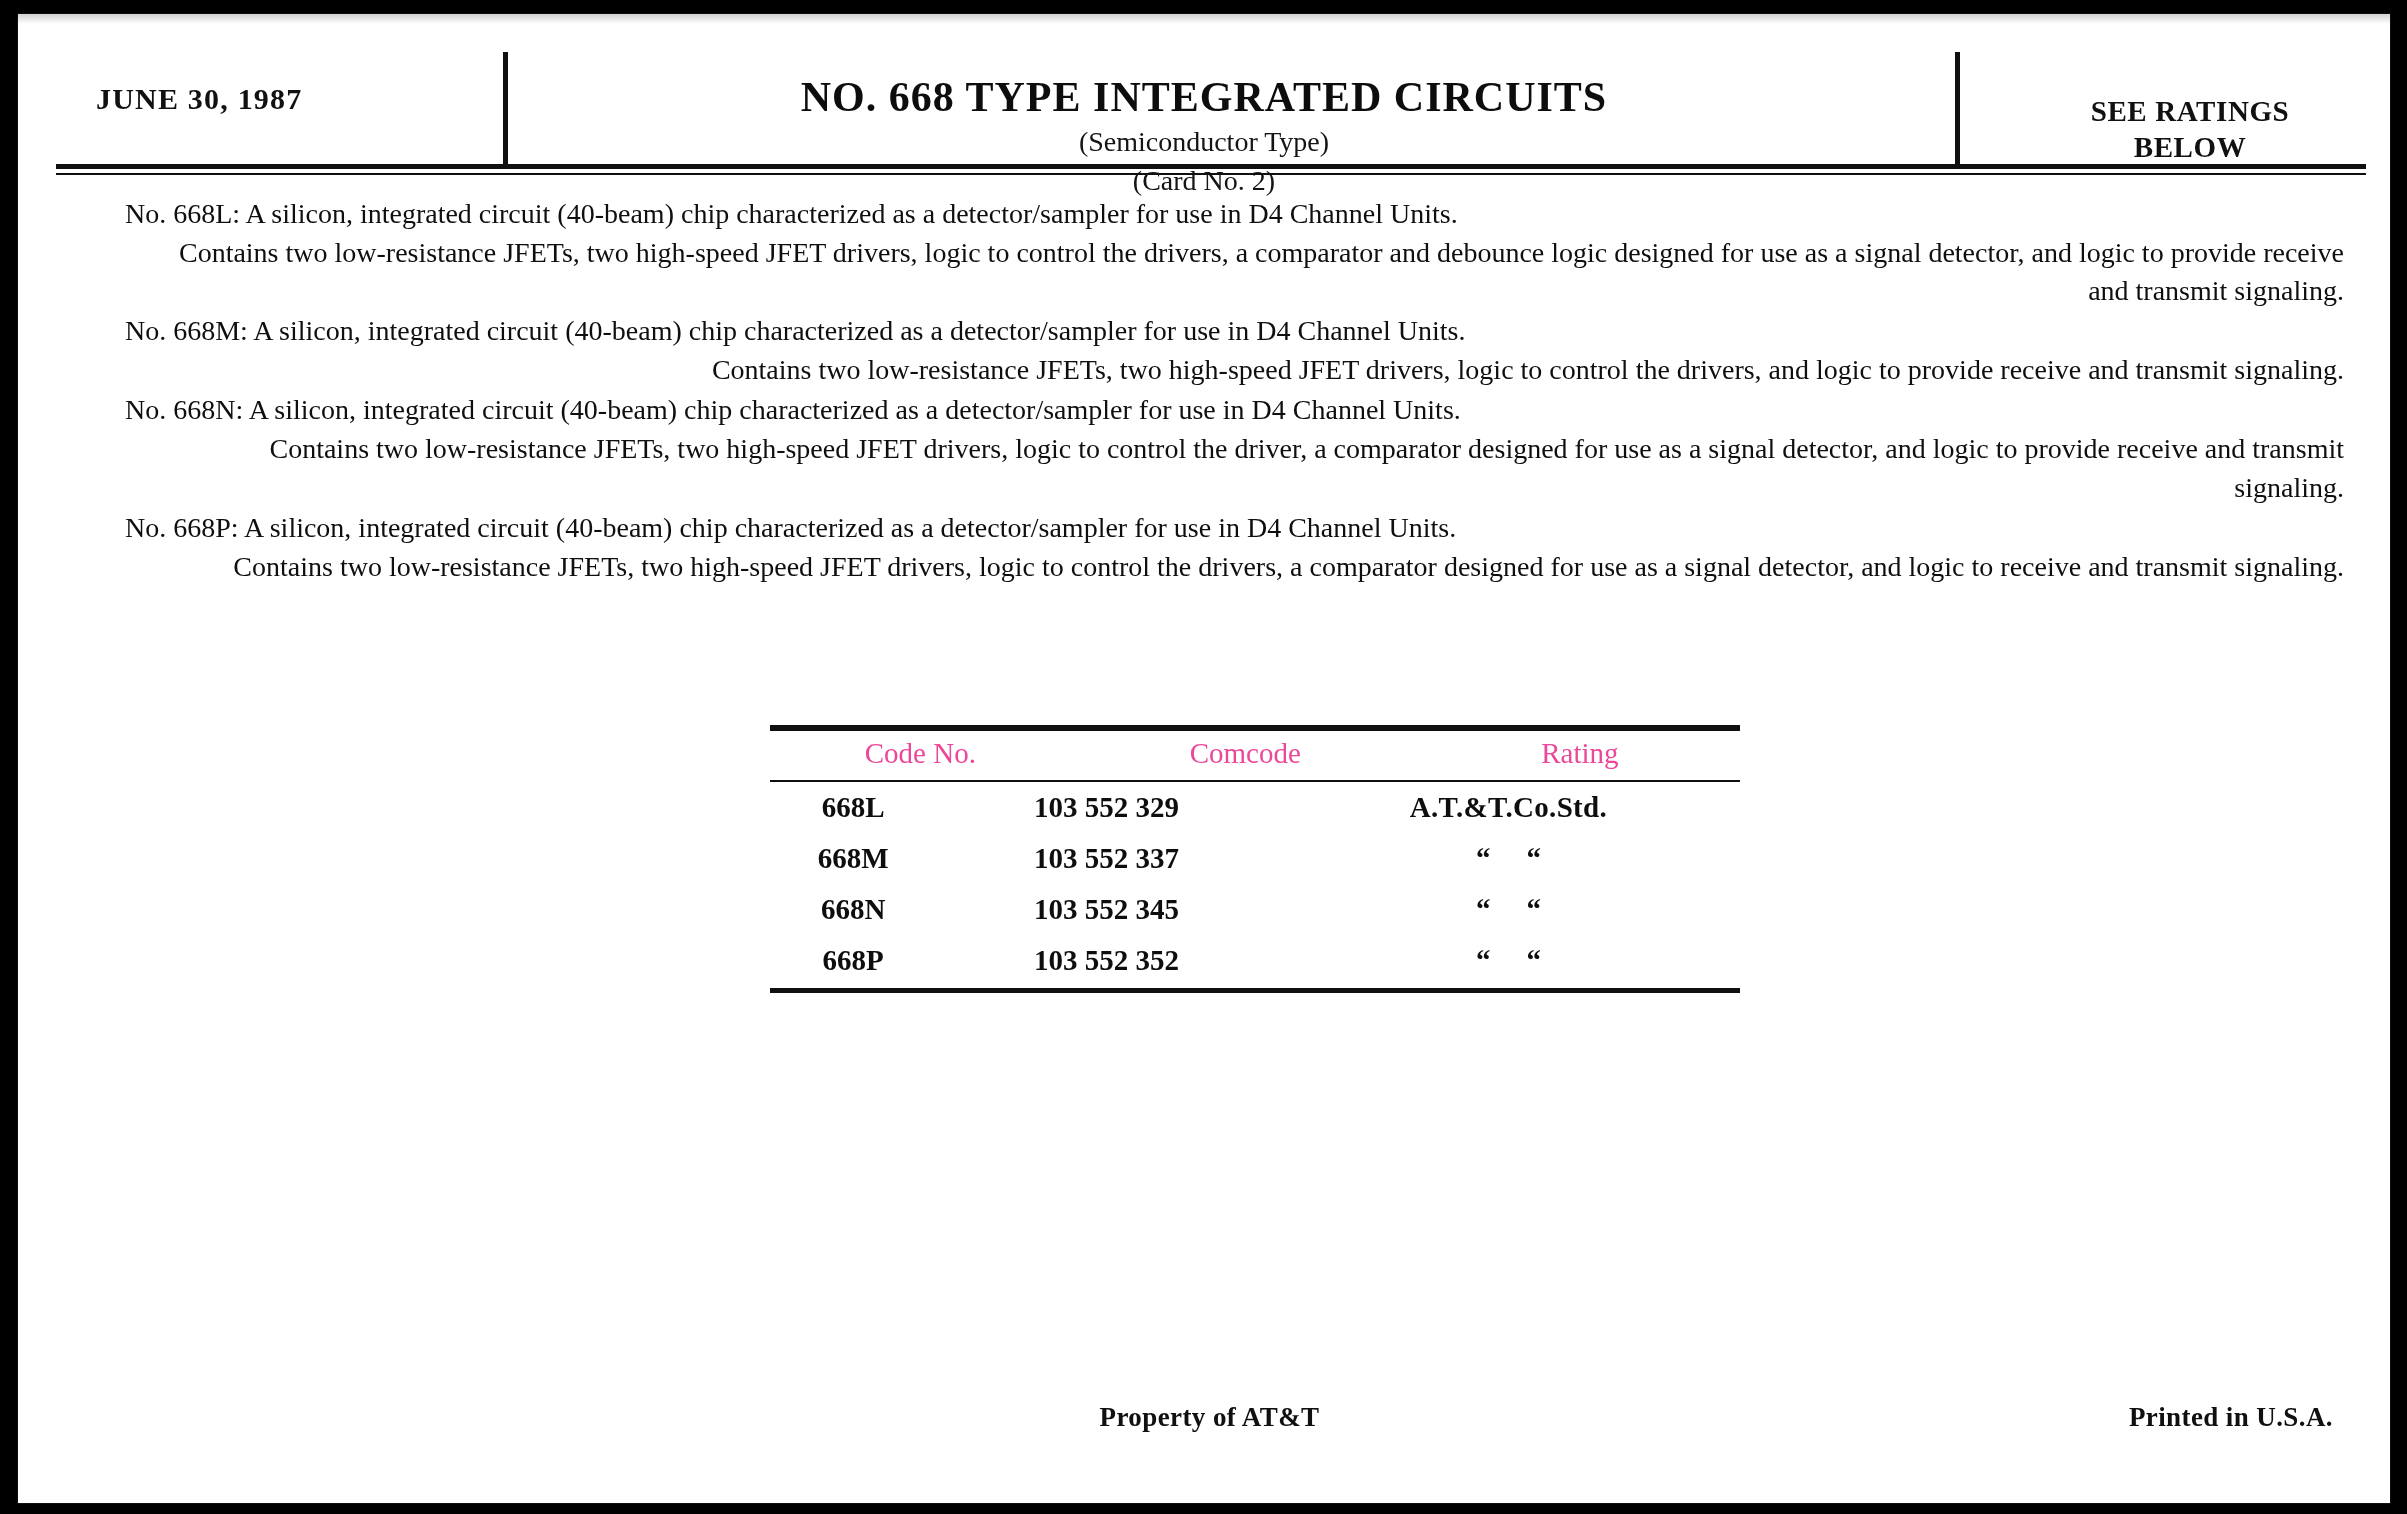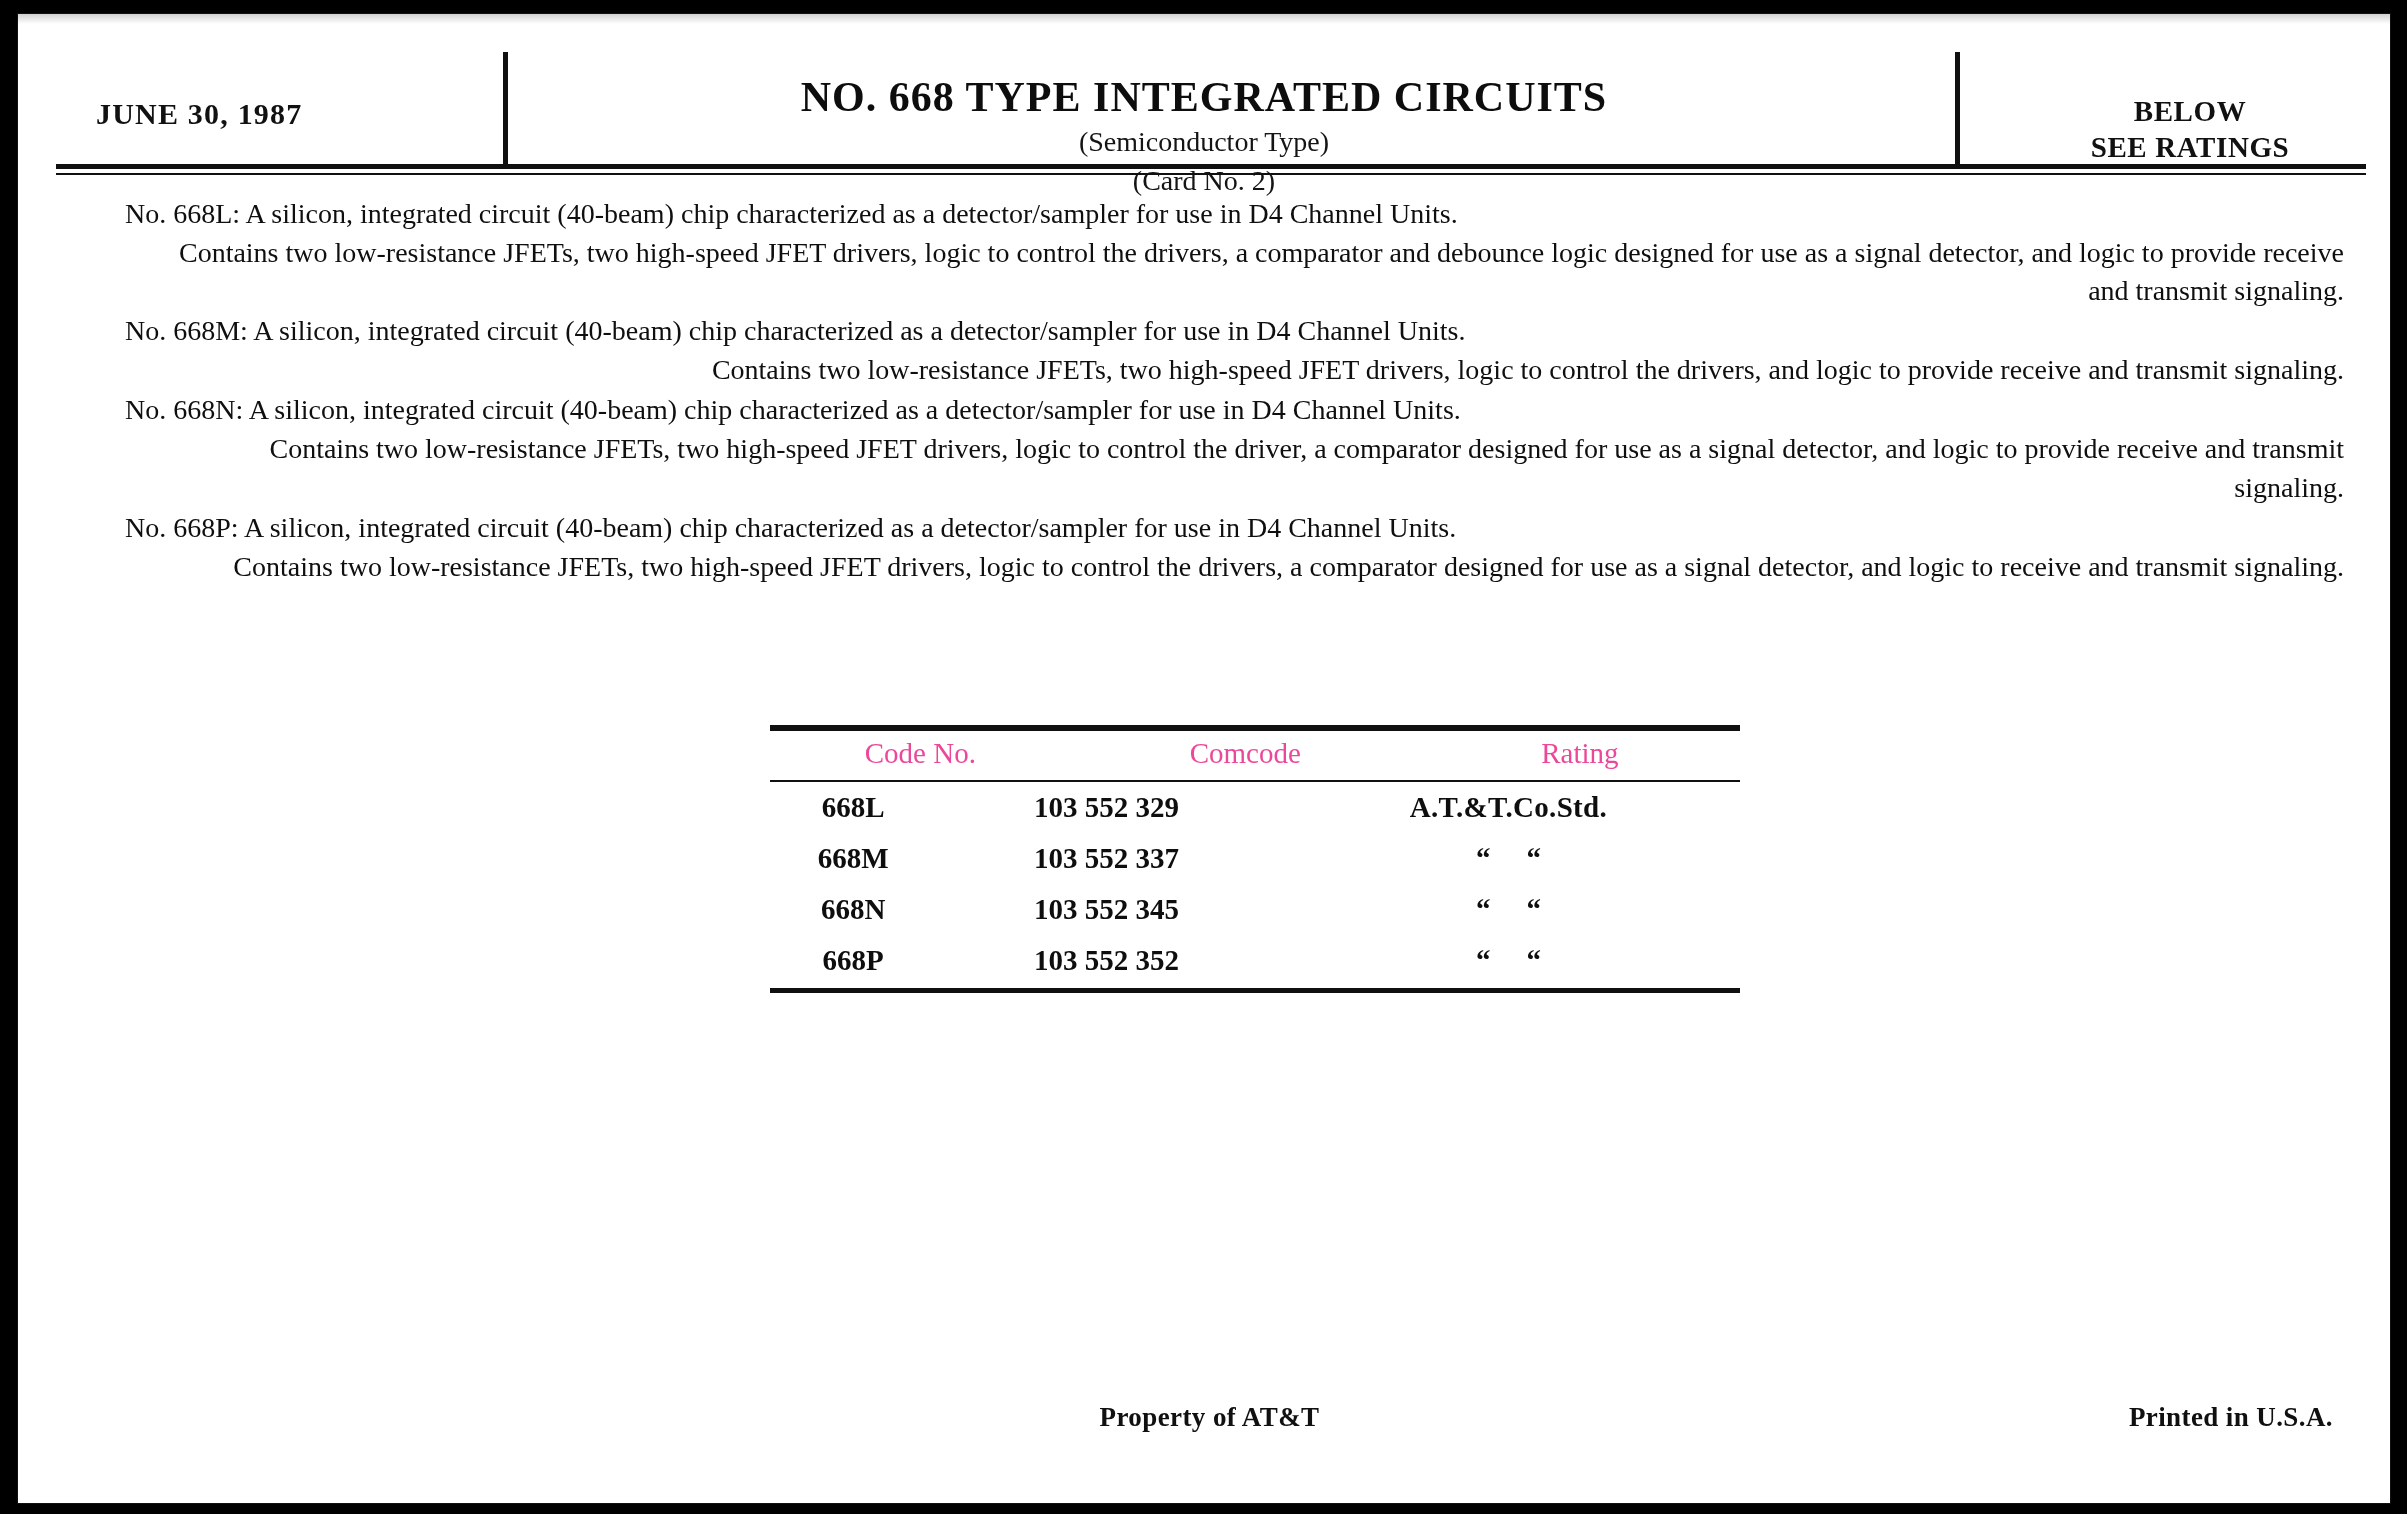--- a/index.html
+++ b/index.html
@@ -32,21 +32,21 @@
   .header .rule-thin {
     position: absolute;
     left: 0; right: 0;
     bottom: -11px;
     height: 2px;
     background: #101010;
   }
   .hdr-date {
     position: absolute;
     left: 40px;
-    top: 83px;
+    top: 68px;
     font-family: "Liberation Serif", serif;
     font-weight: bold;
     font-size: 30px;
     letter-spacing: 1.2px;
     color: #111;
     white-space: nowrap;
   }
   .vline {
     position: absolute;
     top: 38px;
@@ -209,22 +209,22 @@
   <div class="header">
     <div class="hdr-date">JUNE 30, 1987</div>
     <div class="vline left"></div>
     <div class="vline right"></div>
     <div class="hdr-center">
       <div class="hdr-title">NO. 668 TYPE INTEGRATED CIRCUITS</div>
       <div class="hdr-sub">(Semiconductor Type)</div>
       <div class="hdr-sub">(Card No. 2)</div>
     </div>
     <div class="hdr-right">
+      <div>SEE RATINGS</div>
       <div>BELOW</div>
-      <div>SEE RATINGS</div>
     </div>
     <div class="rule-thin"></div>
   </div>
 
   <div class="body">
     <div class="entry">
       <div class="entry-head">No. 668L: A silicon, integrated circuit (40-beam) chip characterized as a detector/sampler for use in D4 Channel Units.</div>
       <div class="entry-body">Contains two low-resistance JFETs, two high-speed JFET drivers, logic to control the drivers, a comparator and debounce logic designed for use as a signal detector, and logic to provide receive and transmit signaling.</div>
     </div>
     <div class="entry">

